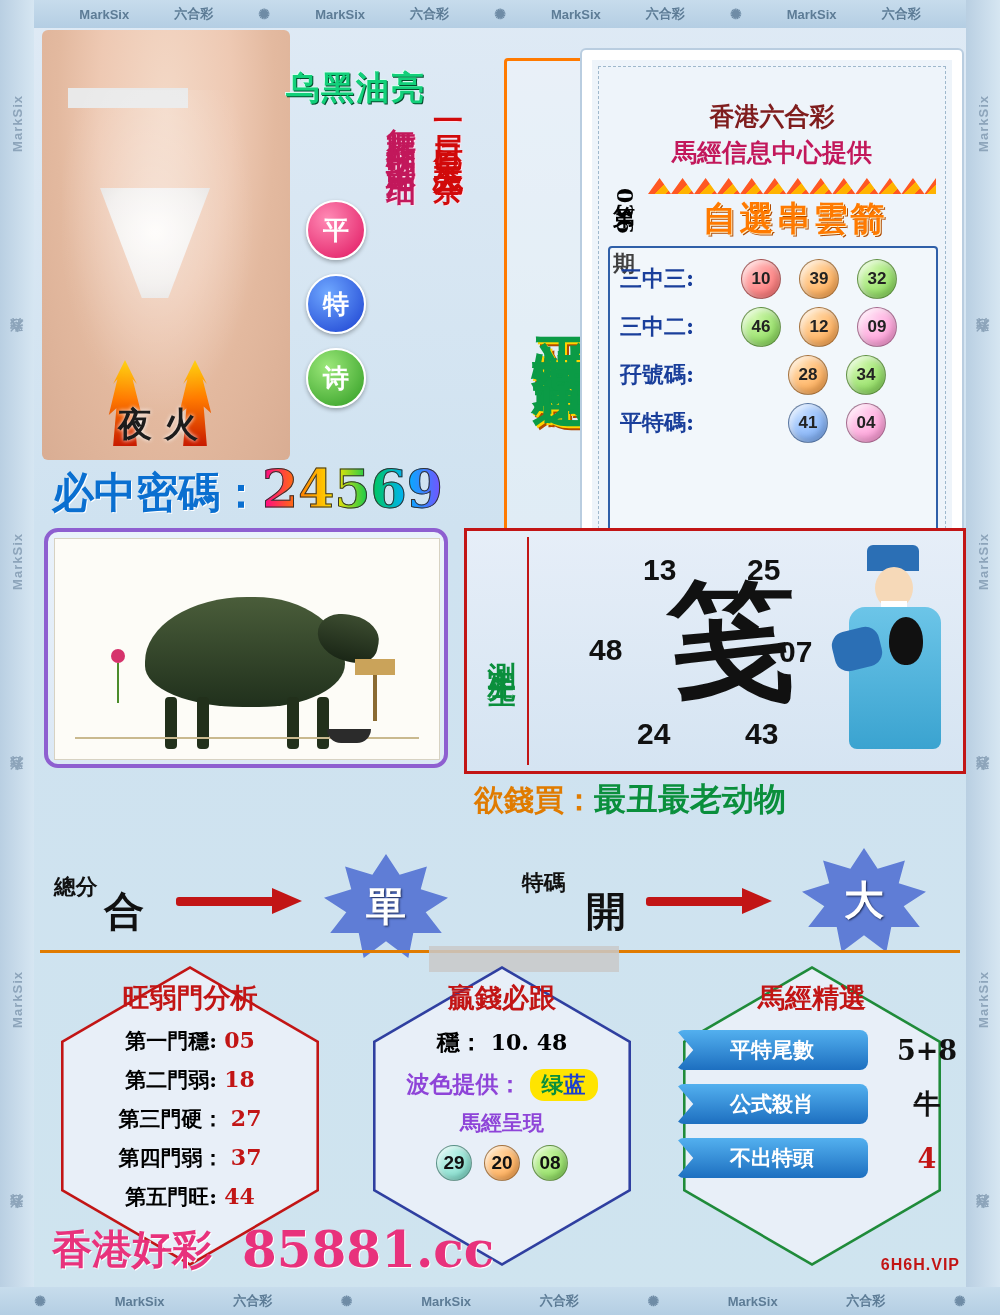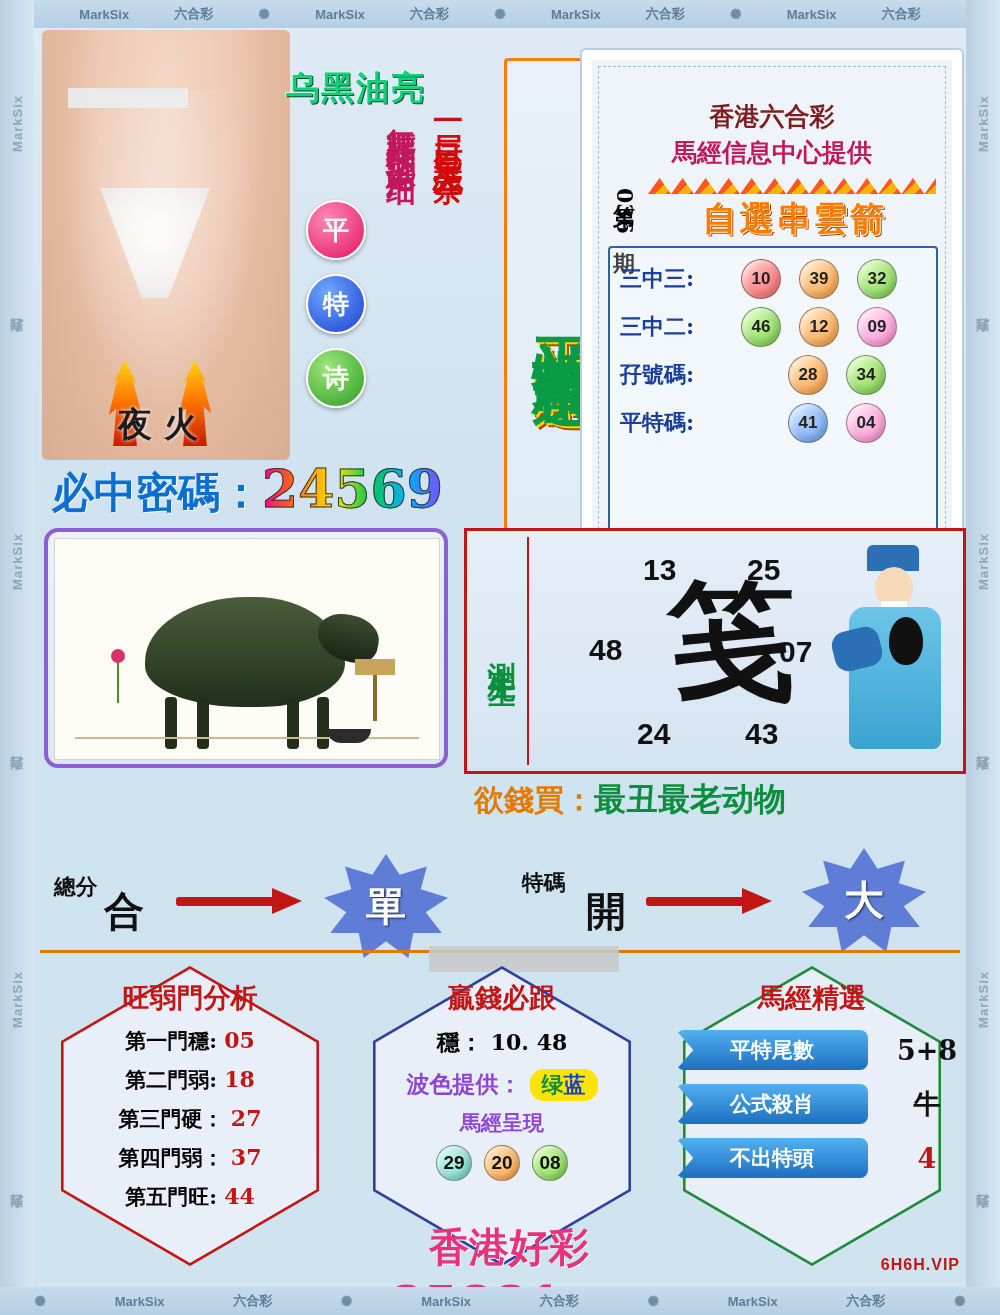--- a/index.html
+++ b/index.html
@@ -395,21 +395,21 @@
   }
   .bline{display:flex;align-items:center;justify-content:center;gap:10px;margin-top:14px;}
   .bval{
     font-family:"DejaVu Serif",serif;font-size:27px;font-weight:bold;color:#111;width:70px;text-align:center;
   }
   .bval.red{color:#c21515;}
 
   
   .brand{
     position:absolute;left:0;right:0;bottom:10px;height:58px;
-    display:flex;align-items:center;flex-direction:column;
+    display:flex;align-items:center;
   }
   .brand .cn{
     font-family:"DejaVu Serif",serif;font-size:40px;font-weight:bold;color:#e8327c;
     margin-left:18px;text-shadow:1px 1px 0 #fff;
   }
   .brand .site{
     font-family:"DejaVu Serif",serif;font-size:50px;font-weight:bold;color:#e8327c;
     margin-left:30px;text-shadow:1px 1px 0 #fff;
   }
   .brand .vip{

